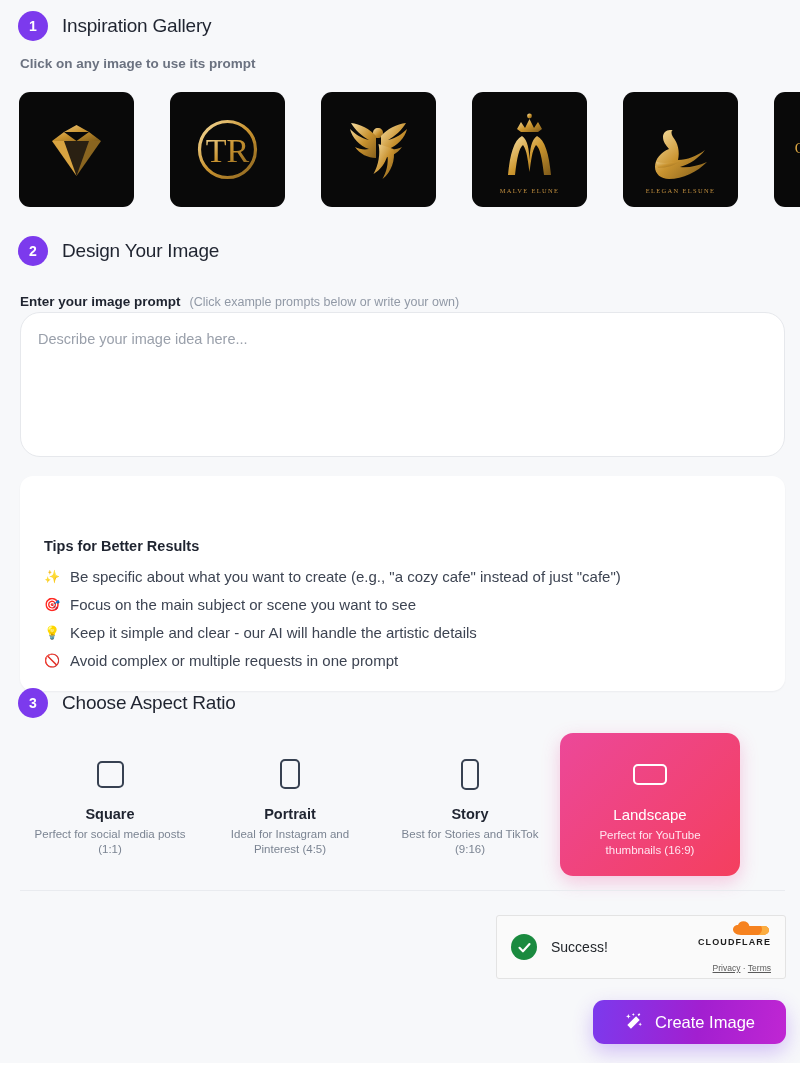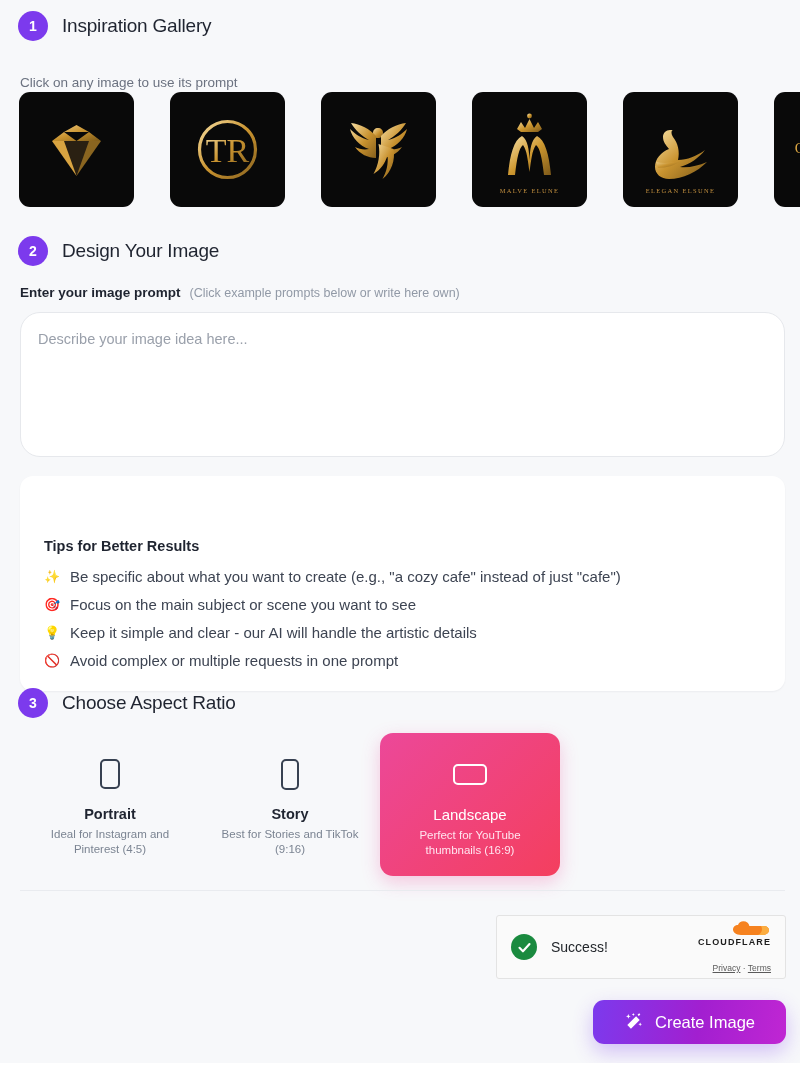--- a/index.html
+++ b/index.html
@@ -122,21 +122,21 @@
 </style>
 </head>
 <body>
 
 <div class="page">
 
   <div style="position:absolute;left:18px;top:11px;" class="sec-head">
     <div class="step-badge">1</div>
     <div class="sec-title">Inspiration Gallery</div>
   </div>
-  <div style="position:absolute;left:20px;top:75px;" class="sec-sub">Click on any image to use its prompt</div>
+  <div style="position:absolute;left:20px;top:56px;font-weight:bold;" class="sec-sub">Click on any image to use its prompt</div>
 
   <div class="gallery" style="position:absolute;left:19px;top:92px;">
 
     <div class="thumb">
       <svg viewBox="0 0 115 115">
           <defs>
             <linearGradient id="g1" x1="0" y1="0" x2="1" y2="1">
               <stop offset="0" stop-color="#f3d18a"></stop>
               <stop offset=".5" stop-color="#c8922f"></stop>
               <stop offset="1" stop-color="#7d5a18"></stop>
@@ -242,23 +242,23 @@
       <div class="bigcap">OLive Tree</div>
     </div>
 
   </div>
 
   <div style="position:absolute;left:18px;top:236px;" class="sec-head">
     <div class="step-badge">2</div>
     <div class="sec-title">Design Your Image</div>
   </div>
 
-  <div class="lbl-row" style="position:absolute;left:20px;top:285px;">
+  <div class="lbl-row" style="position:absolute;left:20px;top:294px;">
     <span class="lbl-strong">Enter your image prompt</span>
-    <span class="lbl-hint">(Click example prompts below or write here own)</span>
+    <span class="lbl-hint">(Click example prompts below or write your own)</span>
   </div>
 
   <textarea class="prompt-box" style="position: absolute; left: 20px; top: 312px;" placeholder="Describe your image idea here..."></textarea>
 
   <div class="tips-card" style="position:absolute;left:20px;top:476px;">
     <div class="tips-title">Tips for Better Results</div>
     <div class="tip">
       <span class="tip-ico">✨</span>
       <span class="tip-txt">Be specific about what you want to create (e.g., "a cozy cafe" instead of just "cafe")</span>
     </div>
@@ -275,20 +275,27 @@
       <span class="tip-txt">Avoid complex or multiple requests in one prompt</span>
     </div>
   </div>
 
   <div style="position:absolute;left:18px;top:688px;" class="sec-head">
     <div class="step-badge">3</div>
     <div class="sec-title">Choose Aspect Ratio</div>
   </div>
 
   <div class="ratios" style="position:absolute;left:20px;top:733px;">
+    <div class="ratio">
+      <div class="ratio-ico">
+          <div class="shape r-square"></div>
+        </div>
+      <div class="ratio-name">Square</div>
+      <div class="ratio-desc">Perfect for social media posts (1:1)</div>
+    </div>
     <div class="ratio">
       <div class="ratio-ico">
           <div class="shape r-portrait"></div>
         </div>
       <div class="ratio-name">Portrait</div>
       <div class="ratio-desc">Ideal for Instagram and Pinterest (4:5)</div>
     </div>
     <div class="ratio">
       <div class="ratio-ico">
           <div class="shape r-story"></div>

